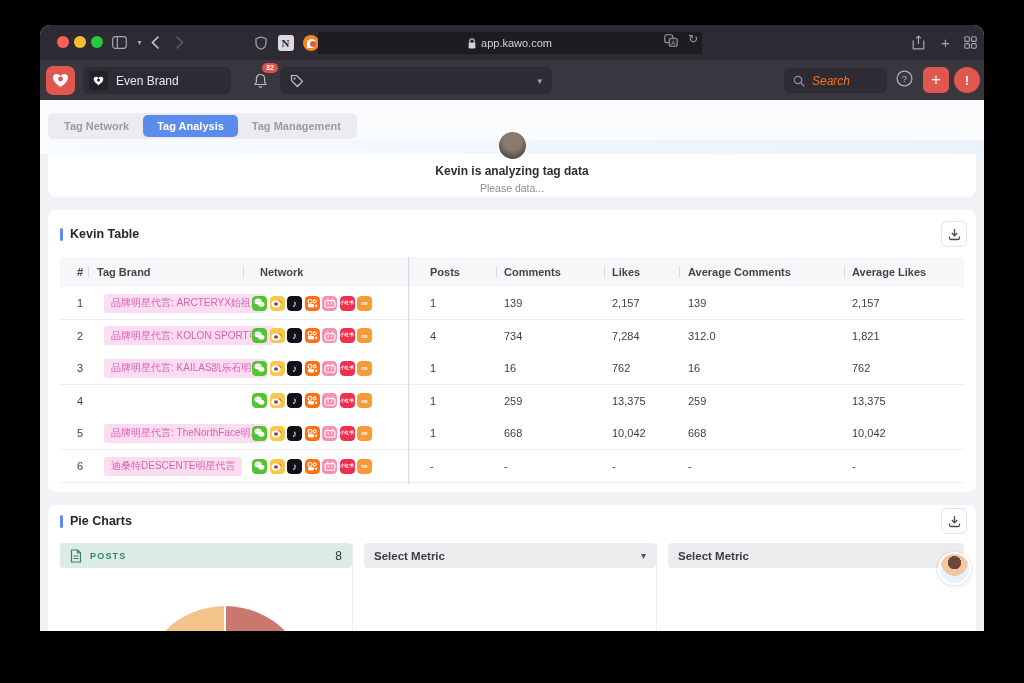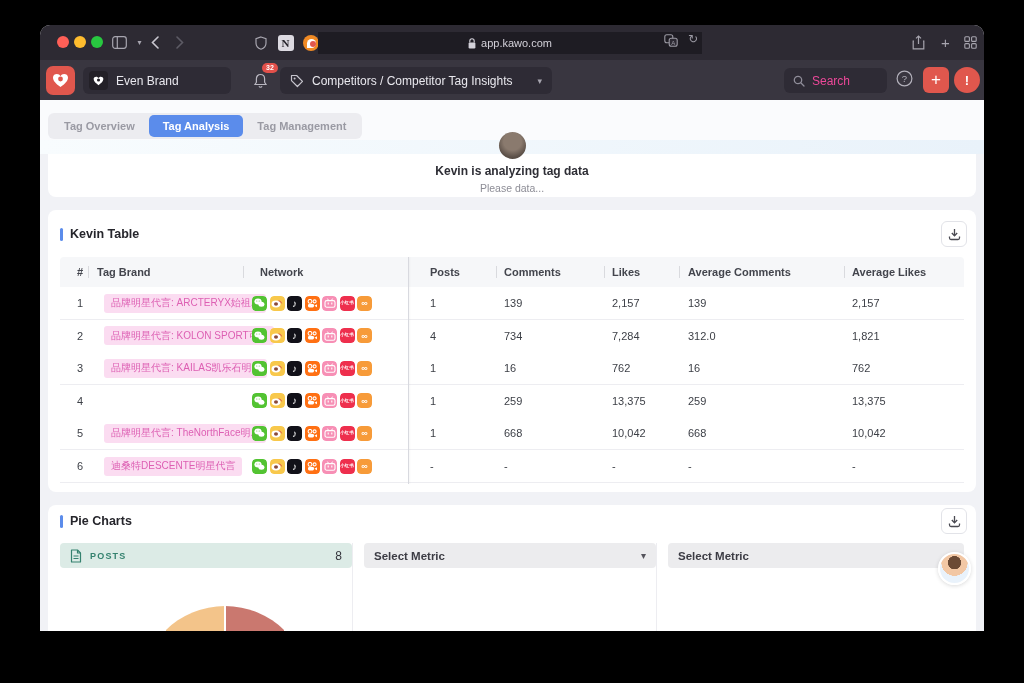--- a/index.html
+++ b/index.html
@@ -23,21 +23,21 @@
   .brand-pill{position:absolute;left:43px;top:7px;width:148px;height:27px;background:#2e2b35;border-radius:6px;
     display:flex;align-items:center;gap:8px;padding-left:6px;box-sizing:border-box;color:#e9e8ee;font-size:12px;}
   .brand-mini{width:19px;height:19px;border-radius:4px;background:#232027;display:flex;align-items:center;justify-content:center;}
   .bell-wrap{position:absolute;left:206px;top:7px;width:28px;height:27px;display:flex;align-items:center;justify-content:center;}
   .bell-badge{position:absolute;left:16px;top:-4px;background:#e2504a;color:#fff;font-size:7px;font-weight:bold;
     border-radius:7px;padding:1px 4px;line-height:8px;}
   .crumb-pill{position:absolute;left:240px;top:7px;width:272px;height:27px;background:#2e2b35;border-radius:6px;
     display:flex;align-items:center;gap:8px;padding:0 10px;box-sizing:border-box;color:#e9e8ee;font-size:12px;}
   .crumb-pill .chev{margin-left:auto;color:#a7a5af;}
   .search-pill{position:absolute;left:744px;top:8px;width:103px;height:25px;background:#2e2b35;border-radius:6px;
-    display:flex;align-items:center;gap:7px;padding:0 9px;box-sizing:border-box;color:#ec4899;font-size:12px;}
+    display:flex;align-items:center;gap:7px;padding:0 9px;box-sizing:border-box;color:#f97316;font-size:12px;font-style:italic;}
   .help-ic{position:absolute;left:856px;top:10px;color:#b3b1bb;}
   .plus-btn{position:absolute;left:883px;top:7px;width:26px;height:26px;border-radius:6px;background:#e0574d;color:#fff;
     font-size:17px;display:flex;align-items:center;justify-content:center;font-weight:400;padding-bottom:1px;box-sizing:border-box;}
   .user-avatar{position:absolute;left:914px;top:7px;width:26px;height:26px;border-radius:50%;background:#e0574d;color:#fff;
     font-size:13px;font-weight:bold;display:flex;align-items:center;justify-content:center;}
   
   .tabsrow{position:absolute;left:0;top:75px;width:944px;height:40px;background:#fafbfd;}
   .tabgroup{position:absolute;left:8px;top:13px;display:flex;background:#ececf0;border-radius:6px;padding:2px;}
   .tab{height:22px;display:flex;align-items:center;padding:0 14px;font-size:11px;font-weight:bold;color:#9a9aa3;border-radius:5px;}
   .tab.active{background:#5b8ceb;color:#fff;}
@@ -180,21 +180,20 @@
           <path d="M7.5 1.5 C5 1.5 3.4 3.4 3.4 5.8 V9.2 L2 11.5 H13 L11.6 9.2 V5.8 C11.6 3.4 10 1.5 7.5 1.5 Z" fill="none" stroke="#b9b7c0" stroke-width="1.2"></path>
           <path d="M6 13.2 A1.6 1.6 0 0 0 9 13.2" fill="none" stroke="#b9b7c0" stroke-width="1.2"></path>
         </svg>
       <span class="bell-badge">32</span>
     </div>
     <div class="crumb-pill">
       <svg width="14" height="14" viewBox="0 0 14 14">
           <path d="M1.5 1.5 H6.6 L12.5 7.4 L7.4 12.5 L1.5 6.6 Z" fill="none" stroke="#c6c4cd" stroke-width="1.2" stroke-linejoin="round"></path>
           <circle cx="4.6" cy="4.6" r="1" fill="#c6c4cd"></circle>
         </svg>
-      <span>Competitors / Competitor Tag Insights</span>
       <span class="chev" style="font-size:9px">▾</span>
     </div>
     <div class="search-pill">
       <svg width="12" height="12" viewBox="0 0 12 12">
           <circle cx="5" cy="5" r="3.7" fill="none" stroke="#8f8d99" stroke-width="1.3"></circle>
           <line x1="8" y1="8" x2="11" y2="11" stroke="#8f8d99" stroke-width="1.3" stroke-linecap="round"></line>
         </svg>
       <span>Search</span>
     </div>
     <div class="help-ic">
@@ -202,21 +201,21 @@
           <circle cx="8.5" cy="8.5" r="7.4" fill="none" stroke="#b3b1bb" stroke-width="1.2"></circle>
           <text x="8.5" y="12" font-size="9.5" fill="#b3b1bb" text-anchor="middle" font-family="Liberation Sans">?</text>
         </svg>
     </div>
     <div class="plus-btn">+</div>
     <div class="user-avatar">!</div>
   </div>
 
   <div class="tabsrow">
     <div class="tabgroup" id="tabgroup">
-        <div class="tab">Tag Overview</div>
+        <div class="tab">Tag Network</div>
         <div class="tab active">Tag Analysis</div>
         <div class="tab">Tag Management</div>
       </div>
   </div>
 
   <div class="blueband"></div>
   <div class="kevin-avatar"></div>
   <div class="kevin-card">
     <div class="kevin-title">Kevin is analyzing tag data</div>
     <div class="kevin-sub">Please data...</div>

